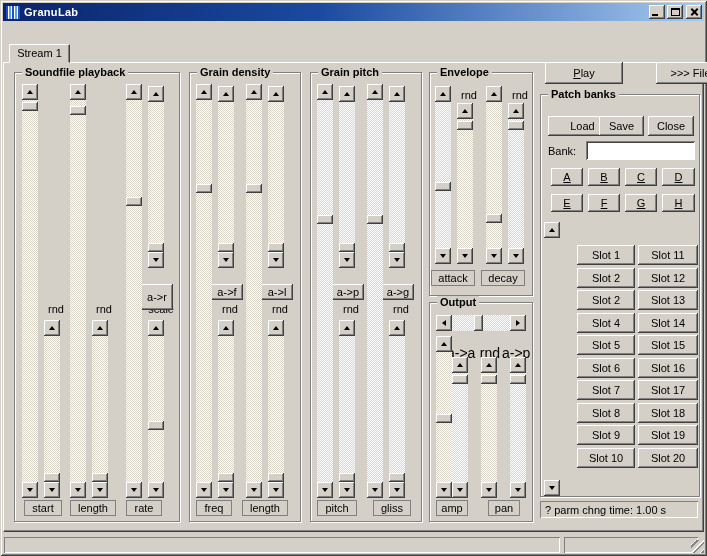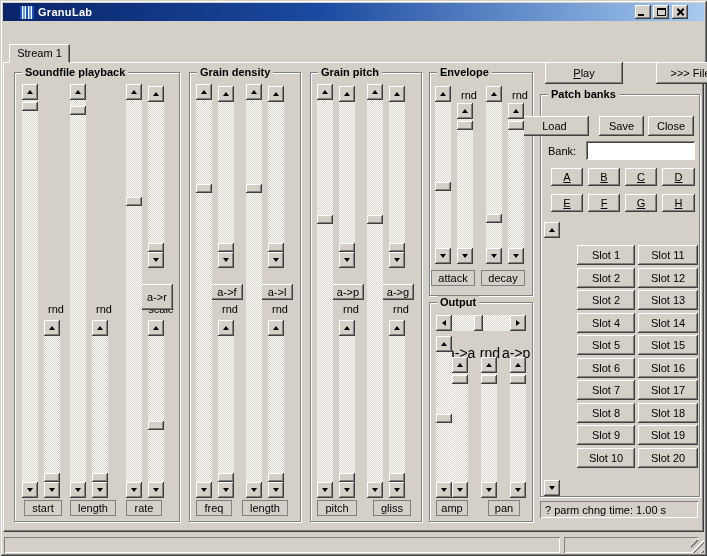--- a/index.html
+++ b/index.html
@@ -2,21 +2,21 @@
 <html><head>
 <meta charset="utf-8">
 <style>
   *{box-sizing:border-box;margin:0;padding:0}
   html,body{width:707px;height:556px;overflow:hidden}
   body{font-family:"Liberation Sans",sans-serif;font-size:11px;color:#000;background:#808080}
   #win{position:relative;width:707px;height:556px;background:#d4d0c8;
     box-shadow:inset 1px 1px 0 #d4d0c8,inset -1px -1px 0 #404040,inset 2px 2px 0 #fff,inset -2px -2px 0 #808080}
   .titlebar{position:absolute;left:3px;top:3px;width:701px;height:18px;
     background:linear-gradient(90deg,#0a246a 0%,#1a4aa0 45%,#a6caf0 100%);
-    display:flex;align-items:center;padding:0 16px;z-index:6}
+    display:flex;align-items:center;padding:0 2px;z-index:6}
   .app-icon{width:14px;height:13px;margin:0 4px 0 1px;flex:none;
     background:linear-gradient(90deg,#2050c0 0 2px,#fff 2px 3px,#60a0f0 3px 5px,#fff 5px 6px,#2050c0 6px 8px,#fff 8px 9px,#60a0f0 9px 11px,#fff 11px 12px,#2050c0 12px 14px)}
   .title-text{flex:1;color:#fff;font-weight:bold;font-size:11px;letter-spacing:.3px;white-space:nowrap}
   .tbtn{width:16px;height:14px;flex:none;background:#d4d0c8;
     box-shadow:inset -1px -1px 0 #404040,inset 1px 1px 0 #fff,inset -2px -2px 0 #808080;
     display:flex;align-items:center;justify-content:center;margin-left:2px;position:relative}
   .glyph-min{position:absolute;left:3px;bottom:3px;width:6px;height:2px;background:#000}
   .glyph-max{width:9px;height:8px;border:1px solid #000;border-top-width:2px}
   .glyph-close{position:relative;width:9px;height:8px}
   .glyph-close::before,.glyph-close::after{content:"";position:absolute;left:0;top:3px;width:9px;height:2px;background:#000}
@@ -151,21 +151,21 @@
   <div class="btn" style="left:545px;top:62px;width:78px;height:22px">
       <span class="mn">Play</span>
     </div>
   <div class="btn" style="left:656px;top:62px;width:69px;height:22px">
       <span>&gt;&gt;&gt; File</span>
     </div>
 
   <div class="group" style="left:540px;top:94px;width:160px;height:403px">
     <span class="gtitle">Patch banks</span>
   </div>
-  <div class="btn" style="left:520px;top:116px;width:69px;height:20px">
+  <div class="btn" style="left:548px;top:116px;width:69px;height:20px">
       <span>Load</span>
     </div>
   <div class="btn" style="left:599px;top:116px;width:45px;height:20px">
       <span>Save</span>
     </div>
   <div class="btn" style="left:648px;top:116px;width:46px;height:20px">
       <span>Close</span>
     </div>
   <div class="flabel" style="left:548px;top:145px;width:34px;text-align:left">Bank:</div>
   <input class="tinput" style="left: 586px; top: 141px; width: 109px; height: 19px;" value="">

